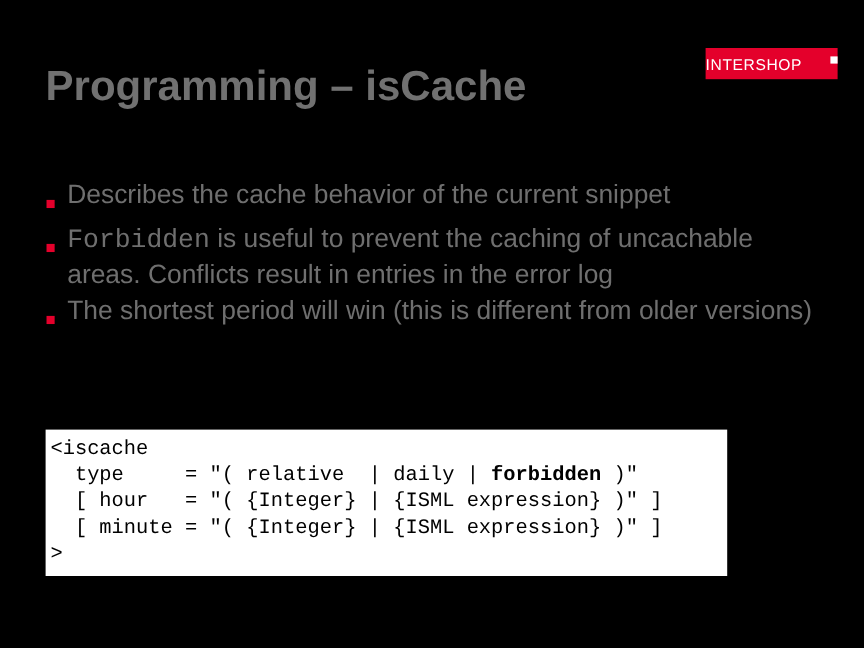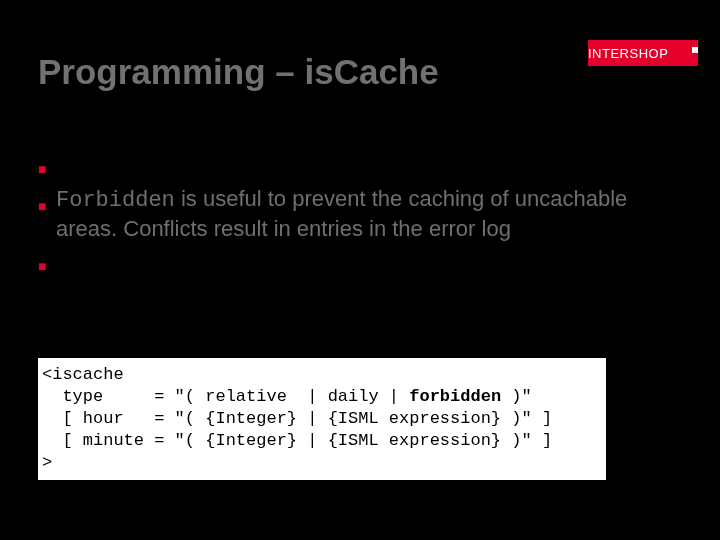--- a/index.html
+++ b/index.html
@@ -87,29 +87,31 @@
   <span>INTERSHOP</span>
     <span class="sq"></span>
 </div>
 
 <h1 class="title">Programming – isCache</h1>
 
 <div class="content">
 
   <div class="bullet-row">
     <div class="bullet-mark">■</div>
+    <div class="bullet-text"><span>Describes the cache behavior of the current snippet</span></div>
   </div>
 
   <div class="bullet-row">
     <div class="bullet-mark">■</div>
     <div class="bullet-text"><span class="mono">Forbidden</span><span> is useful to prevent the caching of uncachable areas. Conflicts result in entries in the error log</span></div>
   </div>
 
   <div class="bullet-row">
     <div class="bullet-mark">■</div>
+    <div class="bullet-text"><span>The shortest period will win (this is different from older versions)</span></div>
   </div>
 
 </div>
 
 <div class="code-block"><span>&lt;iscache</span>
 <span>  type     = "( relative  | daily | </span><b>forbidden</b><span> )"</span>
 <span>  [ hour   = "( {Integer} | {ISML expression} )" ]</span>
 <span>  [ minute = "( {Integer} | {ISML expression} )" ]</span>
 <span>&gt;</span></div>
 

